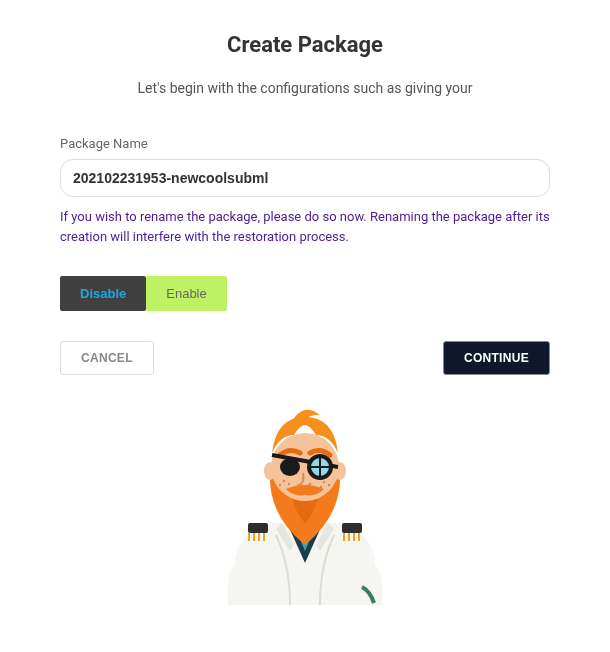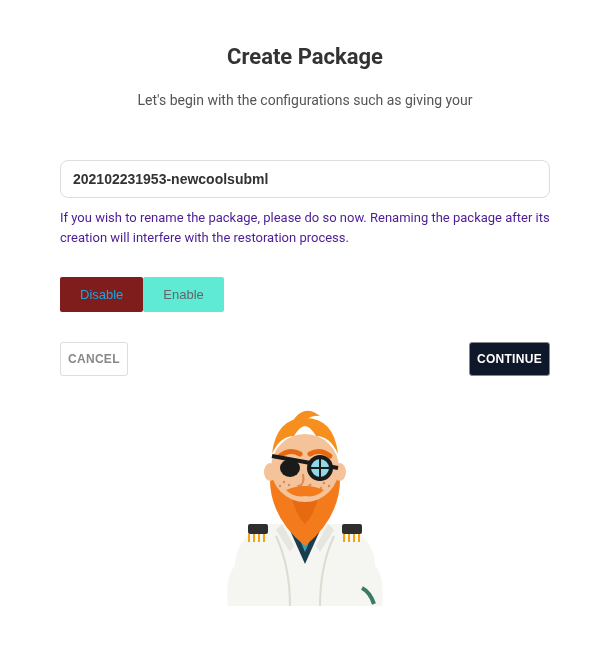--- a/index.html
+++ b/index.html
@@ -8,75 +8,75 @@
       background: #fff;
       width: 610px;
       color: #333;
     }
     .container { padding: 20px 60px 0 60px; }
     .title {
       text-align: center;
       font-size: 22px;
       font-weight: 700;
       color: #333;
-      margin-top: 24px;
+      margin-top: 12px;
       margin-bottom: 18px;
     }
     .subtitle {
       text-align: center;
       font-size: 14px;
       color: #555;
       line-height: 1.9;
-      margin-bottom: 46px;
+      margin-bottom: 34px;
     }
     .field-label {
       font-size: 13px;
       color: #666;
       margin-bottom: 8px;
     }
     .text-input {
       width: 100%;
       padding: 10px 12px;
       font-size: 14px;
       border: 1px solid #ddd;
-      border-radius: 8px;
+      border-radius: 13px;
       color: #333;
       font-weight: 600;
       background: #fff;
     }
     .help-text {
       font-size: 13px;
       color: #4c1d95;
       line-height: 1.6;
       margin-top: 10px;
     }
     .section { margin-bottom: 28px; }
     .toggle-group { display: flex; }
     .toggle-btn {
       padding: 10px 20px;
       font-size: 13px;
       border: none;
-      background: #5eead4;
+      background: #bef264;
       color: #666;
       cursor: pointer;
       border-radius: 2px;
     }
     .toggle-btn.active {
-      background: #7f1d1d;
+      background: #404040;
       color: #17a8e3;
-      font-weight: 400;
+      font-weight: 700;
     }
     .actions {
       display: flex;
       justify-content: space-between;
       margin-top: 30px;
       margin-bottom: 20px;
     }
     .btn {
-      padding: 9px 7px;
+      padding: 9px 20px;
       font-size: 12px;
       font-weight: 600;
       border-radius: 3px;
       cursor: pointer;
       letter-spacing: 0.3px;
     }
     .btn-cancel {
       background: #fff;
       border: 1px solid #ddd;
       color: #888;
@@ -98,20 +98,21 @@
 <body>
 
 <div class="container">
   <h1 class="title">Create Package</h1>
 
   <p class="subtitle">
     <span>Let's begin with the configurations such as giving your</span><br>
   </p>
 
   <div class="section">
+    <div class="field-label">Package Name</div>
     <input type="text" class="text-input" value="202102231953-newcoolsubml" style="">
     <div class="help-text">If you wish to rename the package, please do so now. Renaming the package after its creation will interfere with the restoration process.</div>
   </div>
 
   <div class="section">
     <div class="toggle-group">
       <button class="toggle-btn active">Disable</button>
       <button class="toggle-btn">Enable</button>
     </div>
   </div>

